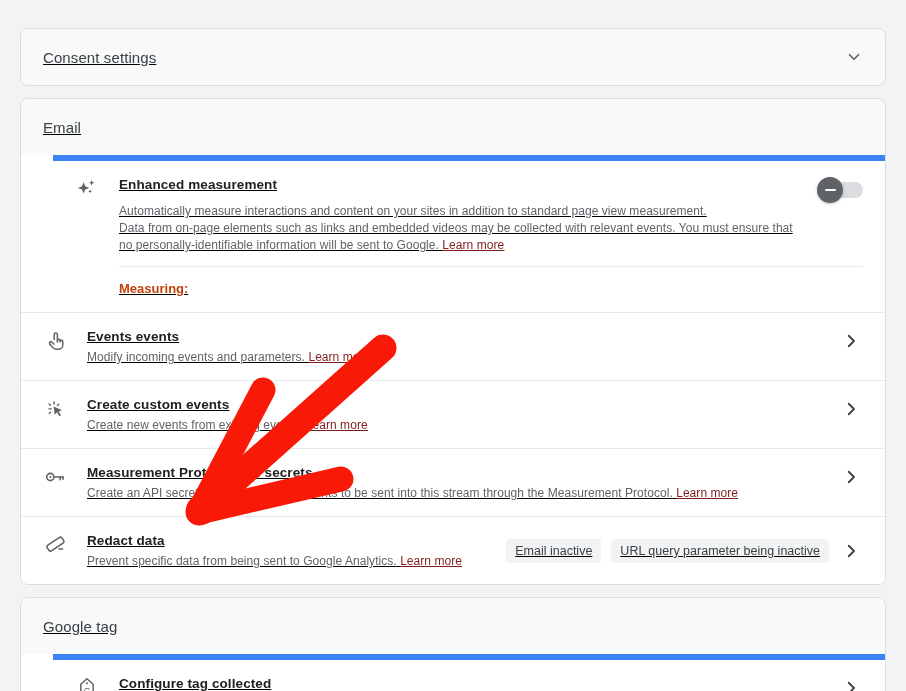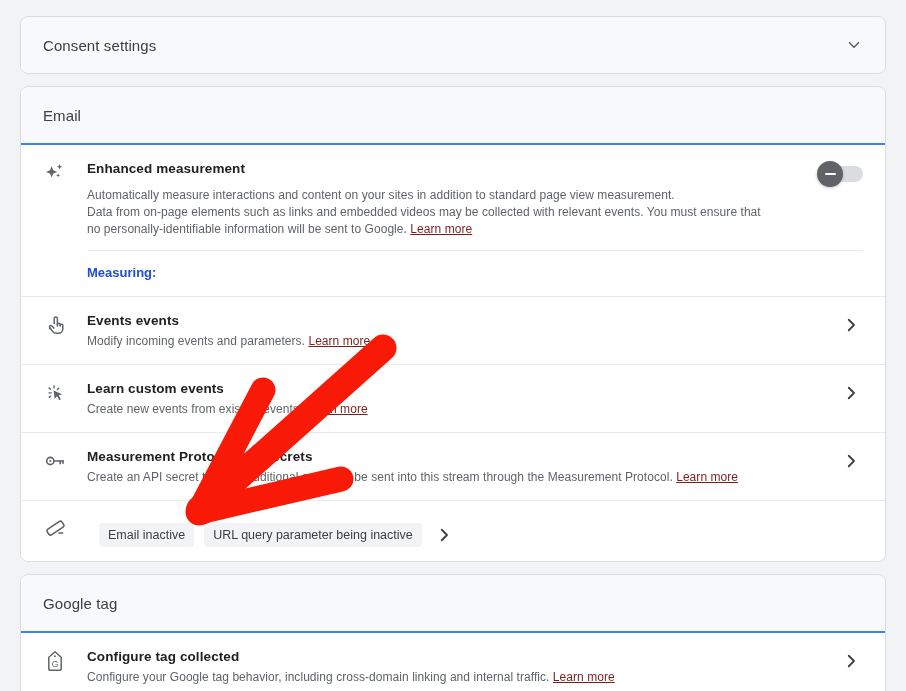--- a/index.html
+++ b/index.html
@@ -6,21 +6,22 @@
   html, body {
     margin: 0; padding: 0;
     width: 906px; height: 691px;
     background: #f1f3f4;
     font-family: "Liberation Sans", sans-serif;
     overflow: hidden;
   }
   .page {
     position: relative;
     width: 906px; height: 691px;
-    padding: 16px 20px 0 20px;
+    padding: 28px 20px 0 20px;
+    text-decoration: underline;
   }
 
   
   .card {
     background: #ffffff;
     border: 1px solid #dadce0;
     border-radius: 8px;
     overflow: hidden;
     margin-bottom: 12px;
   }
@@ -47,21 +48,21 @@
 
   
   .row {
     display: flex;
     align-items: flex-start;
     padding: 14px 22px 14px 22px;
     border-top: 1px solid #e8eaed;
     background: #fff;
     min-height: 56px;
   }
-  .card-header + .row { border-top: 2px solid #3b82f6; }
+  .card-header + .row { border-top: 6px solid #3b82f6; margin-left: 32px; }
   .row.clickable { cursor: pointer; }
   .row-icon {
     flex: 0 0 44px;
     width: 44px;
     padding-top: 2px;
     display: flex;
     align-items: flex-start;
     justify-content: flex-start;
     color: #5f6368;
   }
@@ -134,21 +135,21 @@
   }
   .measuring {
     display: flex;
     align-items: center;
     gap: 12px;
     padding: 14px 0 10px 0;
   }
   .measuring-label {
     font-size: 13px;
     font-weight: bold;
-    color: #1d4ed8;
+    color: #c2410c;
   }
   .chip-toggle {
     display: inline-flex;
     align-items: center;
     background: #e8eaed;
     border-radius: 18px;
     height: 34px;
     padding-right: 18px;
     cursor: pointer;
   }
@@ -271,21 +272,21 @@
         <svg width="24" height="24" viewBox="0 0 24 24" fill="#5f6368">
           <path d="M10.6 9.6 19 13.3l-3.3 1.1 2.2 3.9-1.6.9-2.2-3.9-2.5 2.4z"></path>
           <rect x="5.3" y="11.2" width="3.6" height="1.4" rx=".7"></rect>
           <rect x="10.4" y="4.2" width="1.4" height="3.6" rx=".7"></rect>
           <rect x="6.0" y="6.0" width="1.4" height="3.3" rx=".7" transform="rotate(-45 6.7 7.6)"></rect>
           <rect x="14.4" y="6.2" width="1.4" height="3.3" rx=".7" transform="rotate(45 15.1 7.8)"></rect>
           <rect x="6.2" y="14.2" width="1.4" height="3.1" rx=".7" transform="rotate(45 6.9 15.7)"></rect>
         </svg>
       </div>
       <div class="row-body">
-        <div class="row-title">Learn custom events</div>
+        <div class="row-title">Create custom events</div>
         <div class="row-desc">
           <span>Create new events from existing events.</span>
           <a class="learn">Learn more</a>
         </div>
       </div>
       <div class="row-trail">
         <span class="chev-btn chevron-right">
           <svg width="18" height="18" viewBox="0 0 24 24" fill="none" stroke="#3c4043" stroke-width="2.4" stroke-linecap="round" stroke-linejoin="round">
             <polyline points="9,5 16,12 9,19"></polyline>
           </svg>
@@ -319,20 +320,27 @@
       </div>
     </div>
 
     <div class="row clickable">
       <div class="row-icon">
         <svg width="24" height="24" viewBox="0 0 24 24" fill="none" stroke="#5f6368" stroke-width="1.6" stroke-linecap="round" stroke-linejoin="round">
           <path d="M16.1 4.6 4.9 12.1a2.1 2.1 0 0 0-.5 3l1.5 2.1a2.1 2.1 0 0 0 2.9.5l11.2-7.5a2.1 2.1 0 0 0 .5-3l-1.5-2.1a2.1 2.1 0 0 0-2.9-.5z"></path>
           <path d="M16.0 16.0h3.6"></path>
         </svg>
       </div>
+      <div class="row-body">
+        <div class="row-title">Redact data</div>
+        <div class="row-desc">
+          <span>Prevent specific data from being sent to Google Analytics.</span>
+          <a class="learn">Learn more</a>
+        </div>
+      </div>
       <div class="row-trail" style="padding-top:8px;">
         <span class="status-chip">Email inactive</span>
         <span class="status-chip">URL query parameter being inactive</span>
         <span class="chev-btn chevron-right">
           <svg width="18" height="18" viewBox="0 0 24 24" fill="none" stroke="#3c4043" stroke-width="2.4" stroke-linecap="round" stroke-linejoin="round">
             <polyline points="9,5 16,12 9,19"></polyline>
           </svg>
         </span>
       </div>
     </div>

